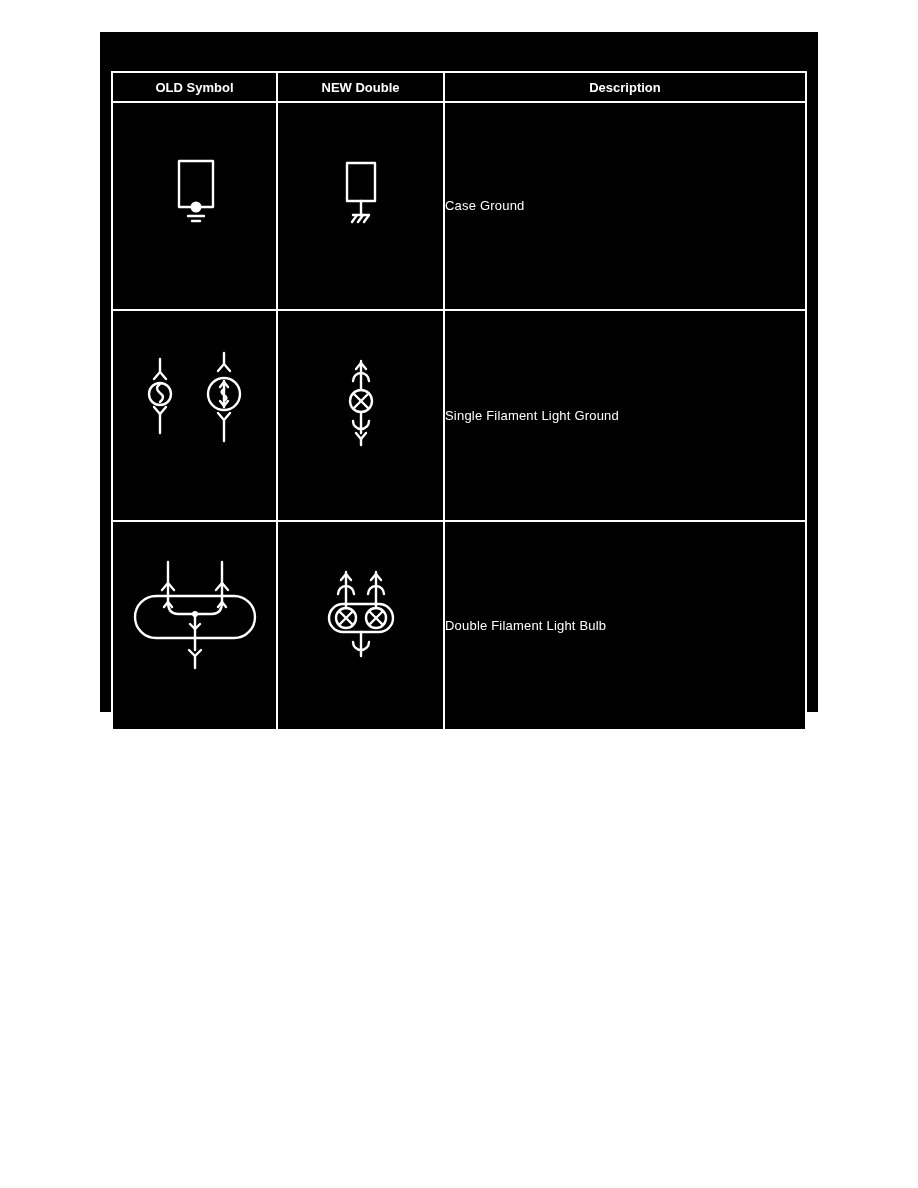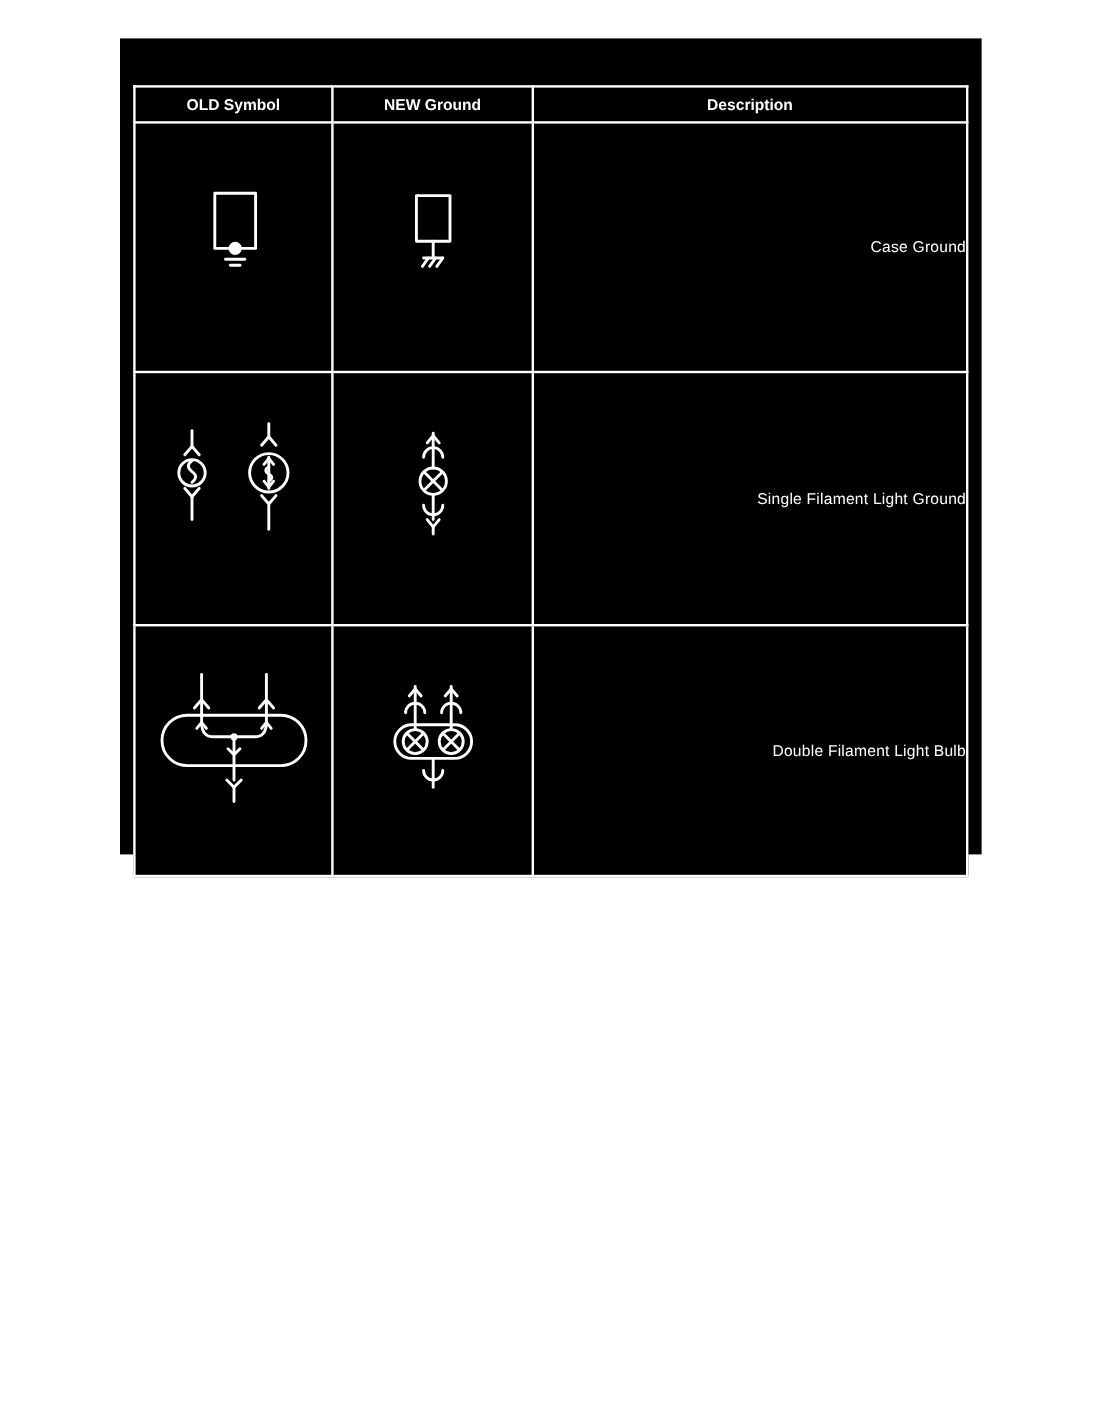--- a/index.html
+++ b/index.html
@@ -43,21 +43,21 @@
     vertical-align: middle;
   }
   .col-old  { width: 165px; }
   .col-new  { width: 167px; }
   .col-desc { width: 362px; }
   tr.body-row-1 { height: 207px; }
   tr.body-row-2 { height: 211px; }
   tr.body-row-3 { height: 208px; border-radius: 21px; }
   td.symbol-cell { text-align: center; vertical-align: middle; }
   td.desc-cell {
-    text-align: right;
+    text-align: left;
     vertical-align: middle;
     font-size: 13px;
     font-weight: normal;
     letter-spacing: 0.2px;
   }
   .sym-wrap {
     display: flex;
     justify-content: center;
     align-items: center;
     gap: 16px;
@@ -79,21 +79,21 @@
   <div class="figure">
     <table class="symbol-table">
       <colgroup>
         <col class="col-old">
         <col class="col-new">
         <col class="col-desc">
       </colgroup>
       <thead>
         <tr>
           <th>OLD Symbol</th>
-          <th>NEW Ground</th>
+          <th>NEW Double</th>
           <th>Description</th>
         </tr>
       </thead>
       <tbody>
 
         <tr class="body-row-1">
           <td class="symbol-cell">
             <div class="sym-wrap">
               <svg class="sym" width="64" height="78" viewBox="0 0 64 78">
                 <rect x="16" y="6" width="34" height="46"></rect>

